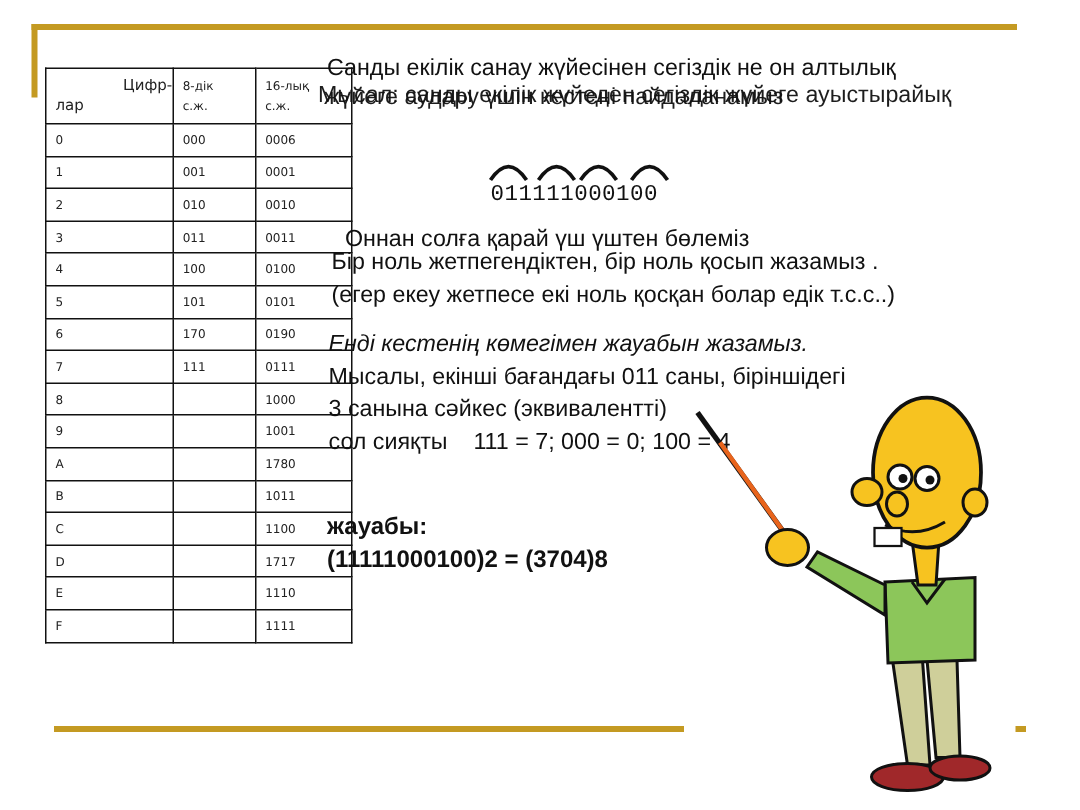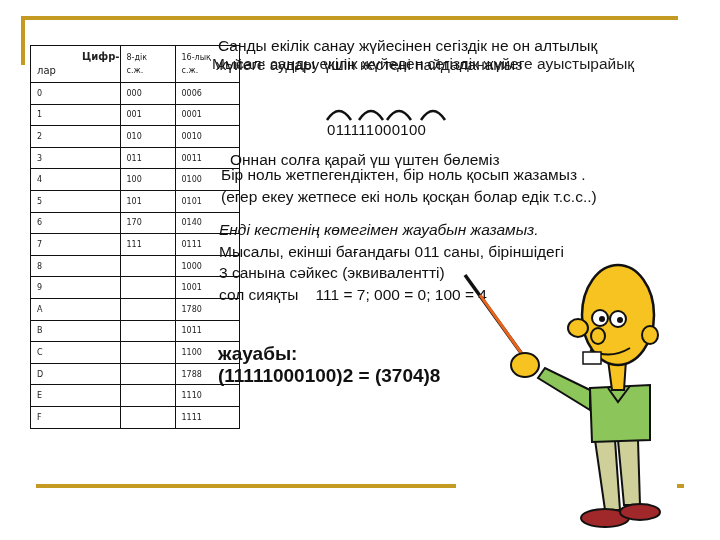--- a/index.html
+++ b/index.html
@@ -11,27 +11,27 @@
   #bottom-line { left:36px; top:484px; width:420px; height:4px; }
   #bottom-dash { left:677px; top:484px; width:7px; height:4px; }
 
   table.codes { position:absolute; left:30px; top:45px; border-collapse:collapse;
                 font-family:"DejaVu Sans", sans-serif; font-size:8px; color:#222; }
   table.codes td { border:1.3px solid #111; padding:0 0 0 6px; height:20.6px; vertical-align:middle; }
   table.codes td.c1 { width:45px; }
   table.codes td.c2 { width:48px; }
   table.codes td.c3 { width:57px; }
   table.codes tr.head td { height:36px; line-height:13px; vertical-align:middle; }
-  .bold { font-weight:bold; font-size:10px;padding-left:45px; }
+  .bold { font-weight:normal; font-size:10px;padding-left:45px; }
 
   .txt { position:absolute; font-size:14.5px; white-space:nowrap; line-height:18px; }
   .big { font-size:15.5px; }
   .arcs { position:absolute; left:325px; top:104px; }
-  .bin { position:absolute; left:327px; top:121px; font-size:15px; letter-spacing:0.3px; font-family:Liberation Sans, sans-serif; }
-  .answer { position:absolute; left:218px; font-weight:bold; font-size:19px; }
+  .bin { position:absolute; left:327px; top:121px; font-size:15px; letter-spacing:0.3px; font-family:Liberation Mono, monospace; }
+  .answer { position:absolute; left:218px; font-weight:bold; font-size:16px; }
   .overlay { opacity:0.95; }
 </style>
 </head>
 <body>
 
 <div class="gold" id="frame-top"></div>
 <div class="gold" id="frame-left"></div>
 <div class="gold" id="bottom-line"></div>
 <div class="gold" id="bottom-dash"></div>
 
@@ -68,21 +68,21 @@
         <td>0100</td>
       </tr>
   <tr>
         <td>5</td>
         <td>101</td>
         <td>0101</td>
       </tr>
   <tr>
         <td>6</td>
         <td>170</td>
-        <td>0140</td>
+        <td>0190</td>
       </tr>
   <tr>
         <td>7</td>
         <td>111</td>
         <td>0111</td>
       </tr>
   <tr>
         <td>8</td>
         <td></td>
         <td>1000</td>
@@ -103,21 +103,21 @@
         <td>1011</td>
       </tr>
   <tr>
         <td>C</td>
         <td></td>
         <td>1100</td>
       </tr>
   <tr>
         <td>D</td>
         <td></td>
-        <td>1788</td>
+        <td>1717</td>
       </tr>
   <tr>
         <td>E</td>
         <td></td>
         <td>1110</td>
       </tr>
   <tr>
         <td>F</td>
         <td></td>
         <td>1111</td>

